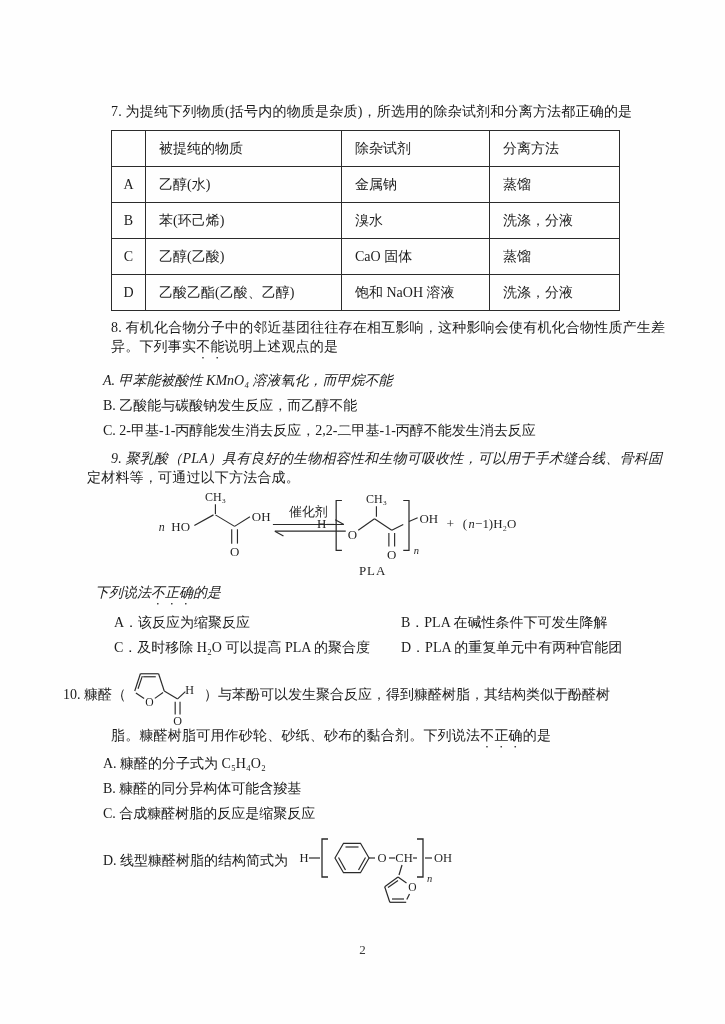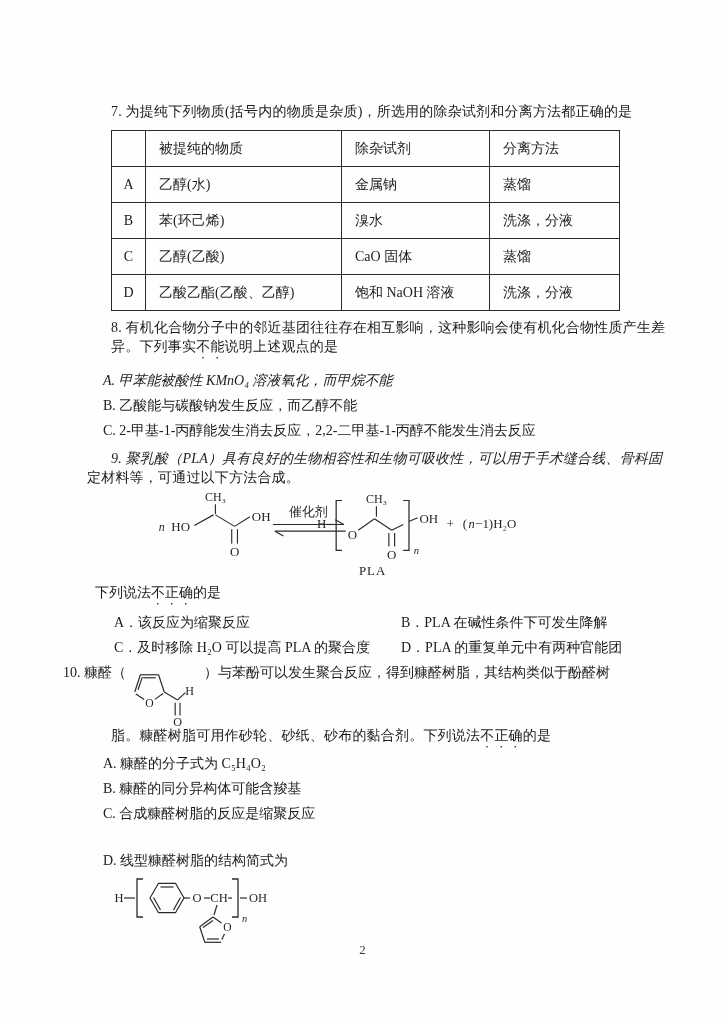--- a/index.html
+++ b/index.html
@@ -17,23 +17,23 @@
   table.purify{border-collapse:collapse;margin:9px 0 0 48px;table-layout:fixed;}
   table.purify td{
     border:1.6px solid #2b2b2b;height:35px;padding:0 4px 0 13px;
     font-size:14px;vertical-align:middle;white-space:nowrap;overflow:hidden;
   }
   table.purify td.letter{text-align:center;padding:0;font-family:"Liberation Serif","DejaVu Serif",serif;}
   .opt{margin-left:40px;line-height:25px;white-space:nowrap;}
   .optrow{display:flex;margin-left:51px;line-height:25px;}
   .optrow .o1{width:287px;flex:none;}
   .schemewrap{margin:2px 0 0 77px;height:92px;}
-  .askline{margin-left:32px;line-height:19px;margin-top:2px;}
-  .q10line1{display:flex;align-items:flex-start;margin-top:4px;height:62px;white-space:nowrap;}
-  .drow{display:flex;margin-left:40px;margin-top:4px;align-items:flex-start;flex-direction:column;}
+  .askline{margin-left:32px;line-height:19px;margin-top:2px;font-style:italic;}
+  .q10line1{display:flex;align-items:center;margin-top:4px;height:62px;white-space:nowrap;}
+  .drow{display:flex;margin-left:40px;margin-top:4px;align-items:flex-start;}
   .drow .dlabel{margin-top:22px;white-space:nowrap;}
   .pagenum{position:absolute;left:0;right:0;top:942px;text-align:center;font-size:13px;color:#3a3a3a;}
   svg{display:block;}
   svg text{font-family:"Liberation Serif","DejaVu Serif",serif;fill:#1f1f1f;}
   .bond{stroke:#2a2a2a;stroke-width:1.2;fill:none;}
   .bracket{stroke:#2a2a2a;stroke-width:1.3;fill:none;}
 </style>
 </head>
 <body>
 

